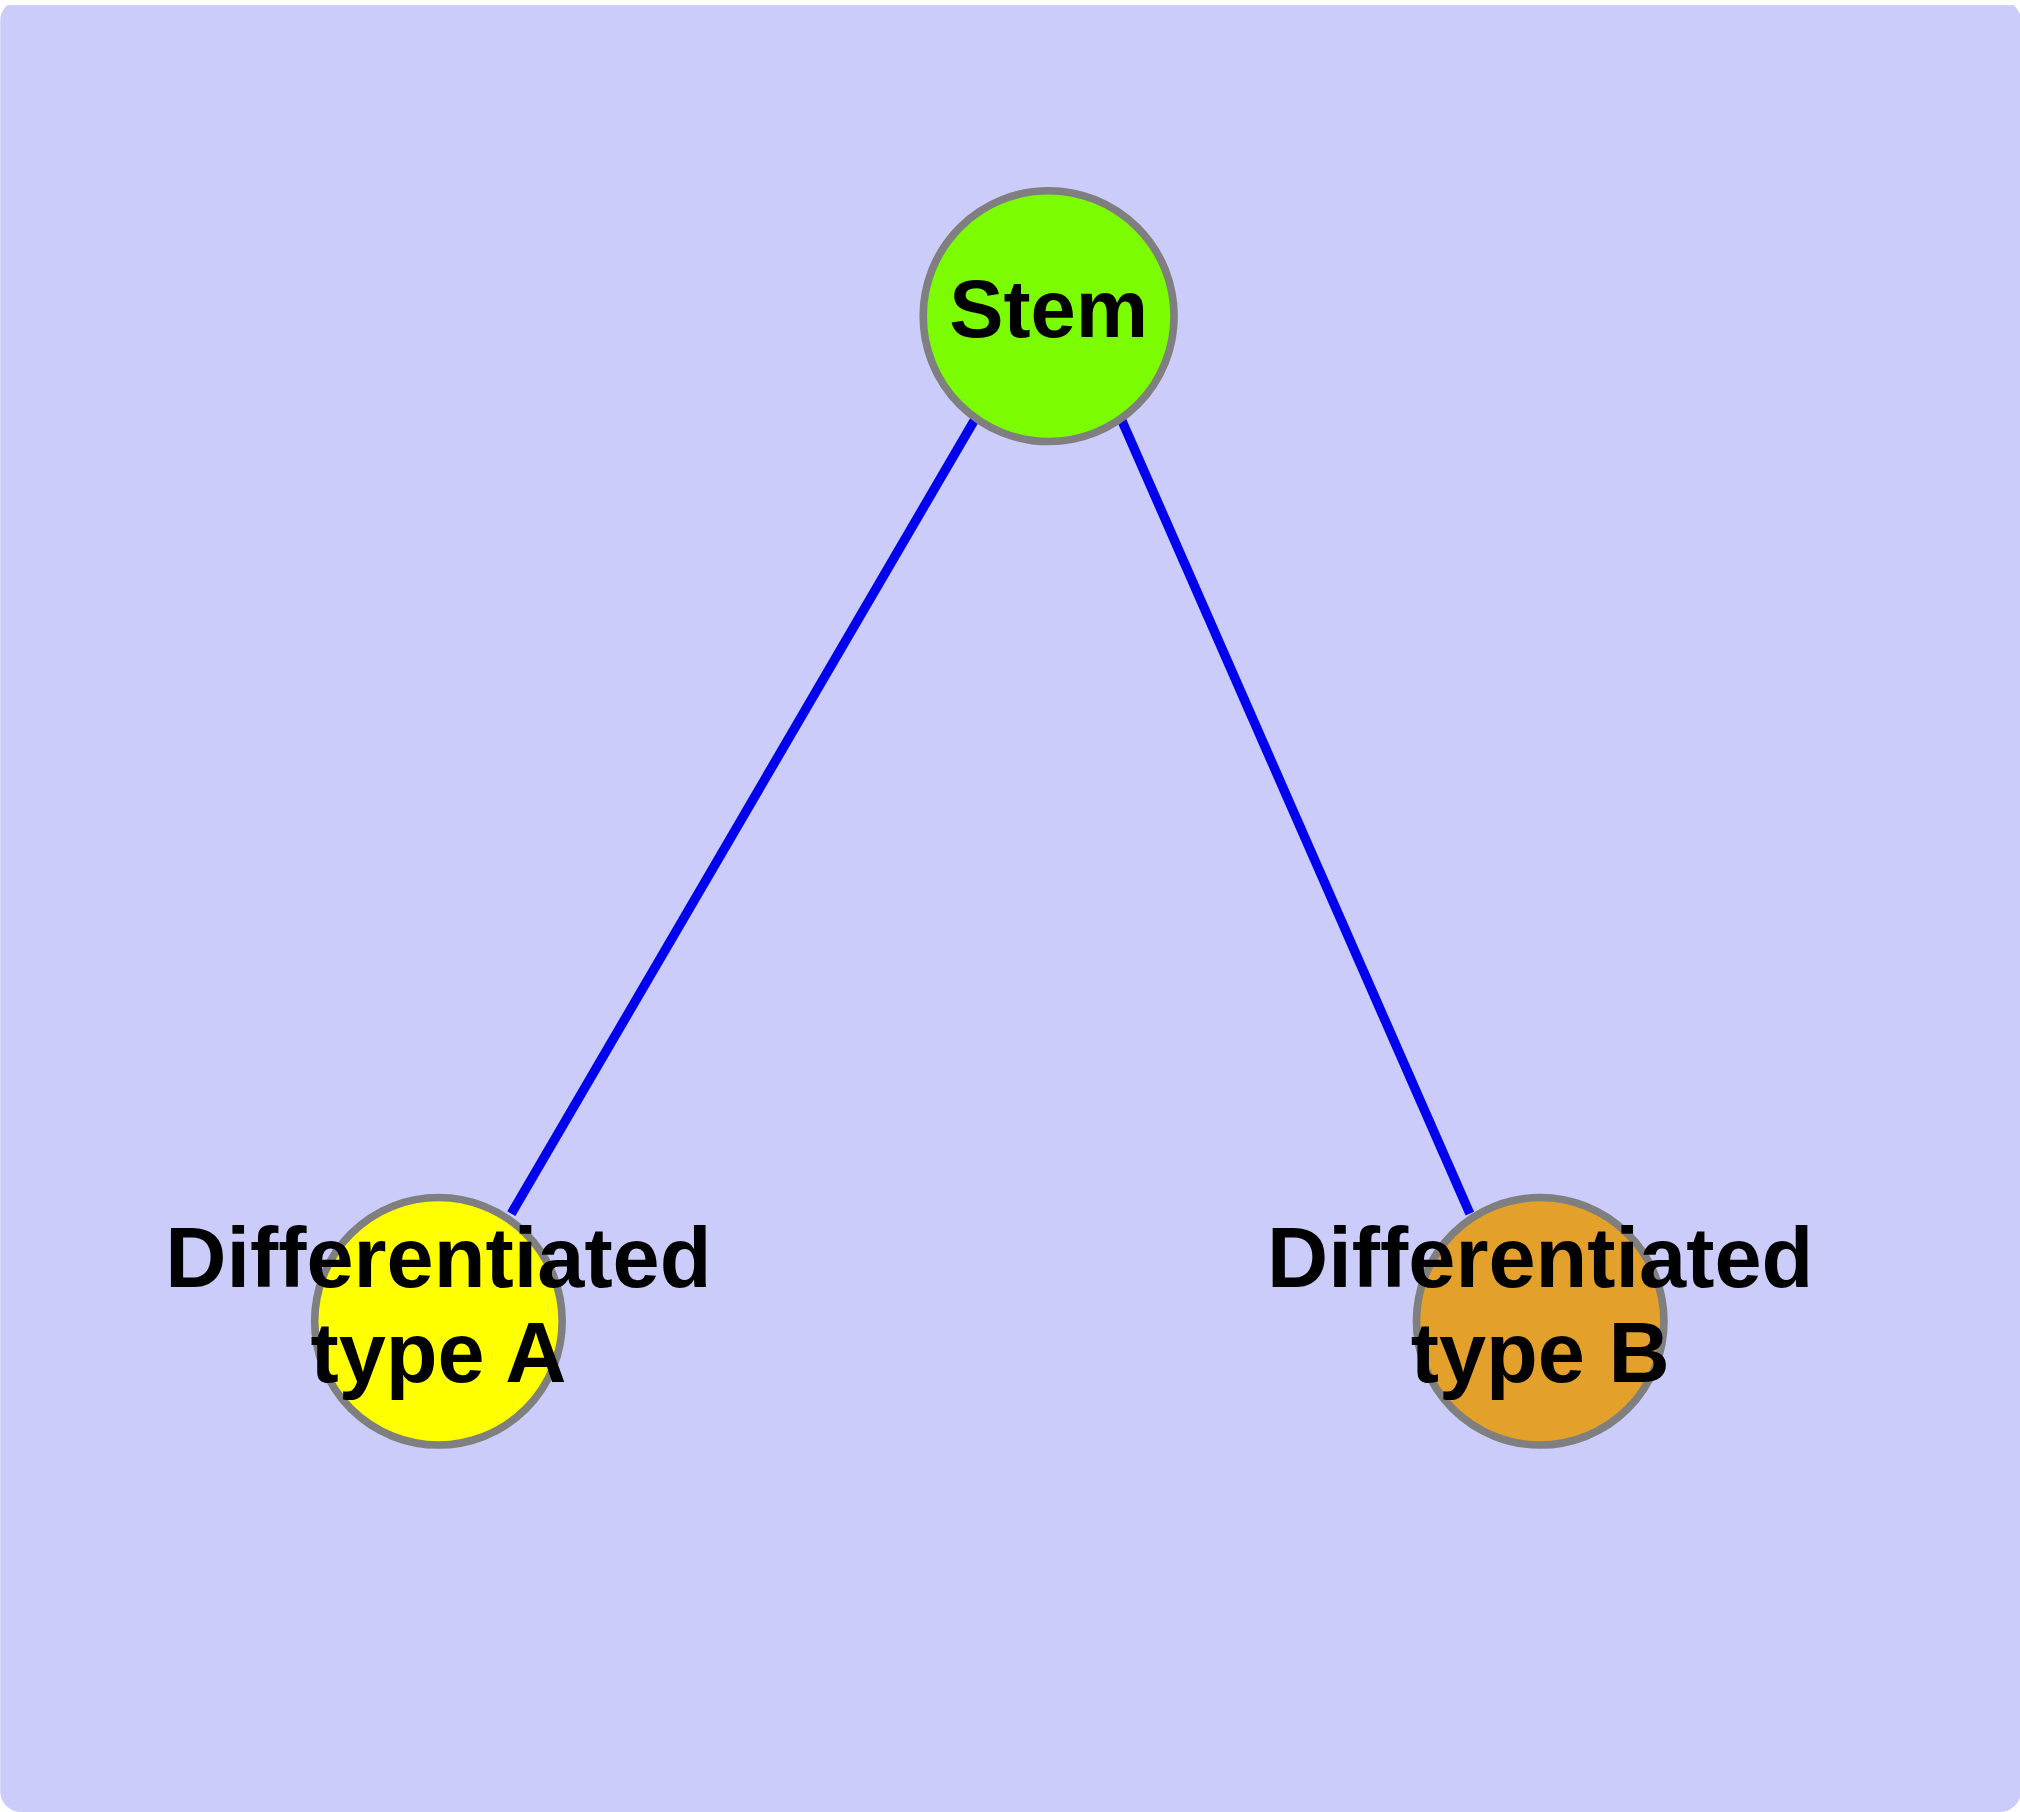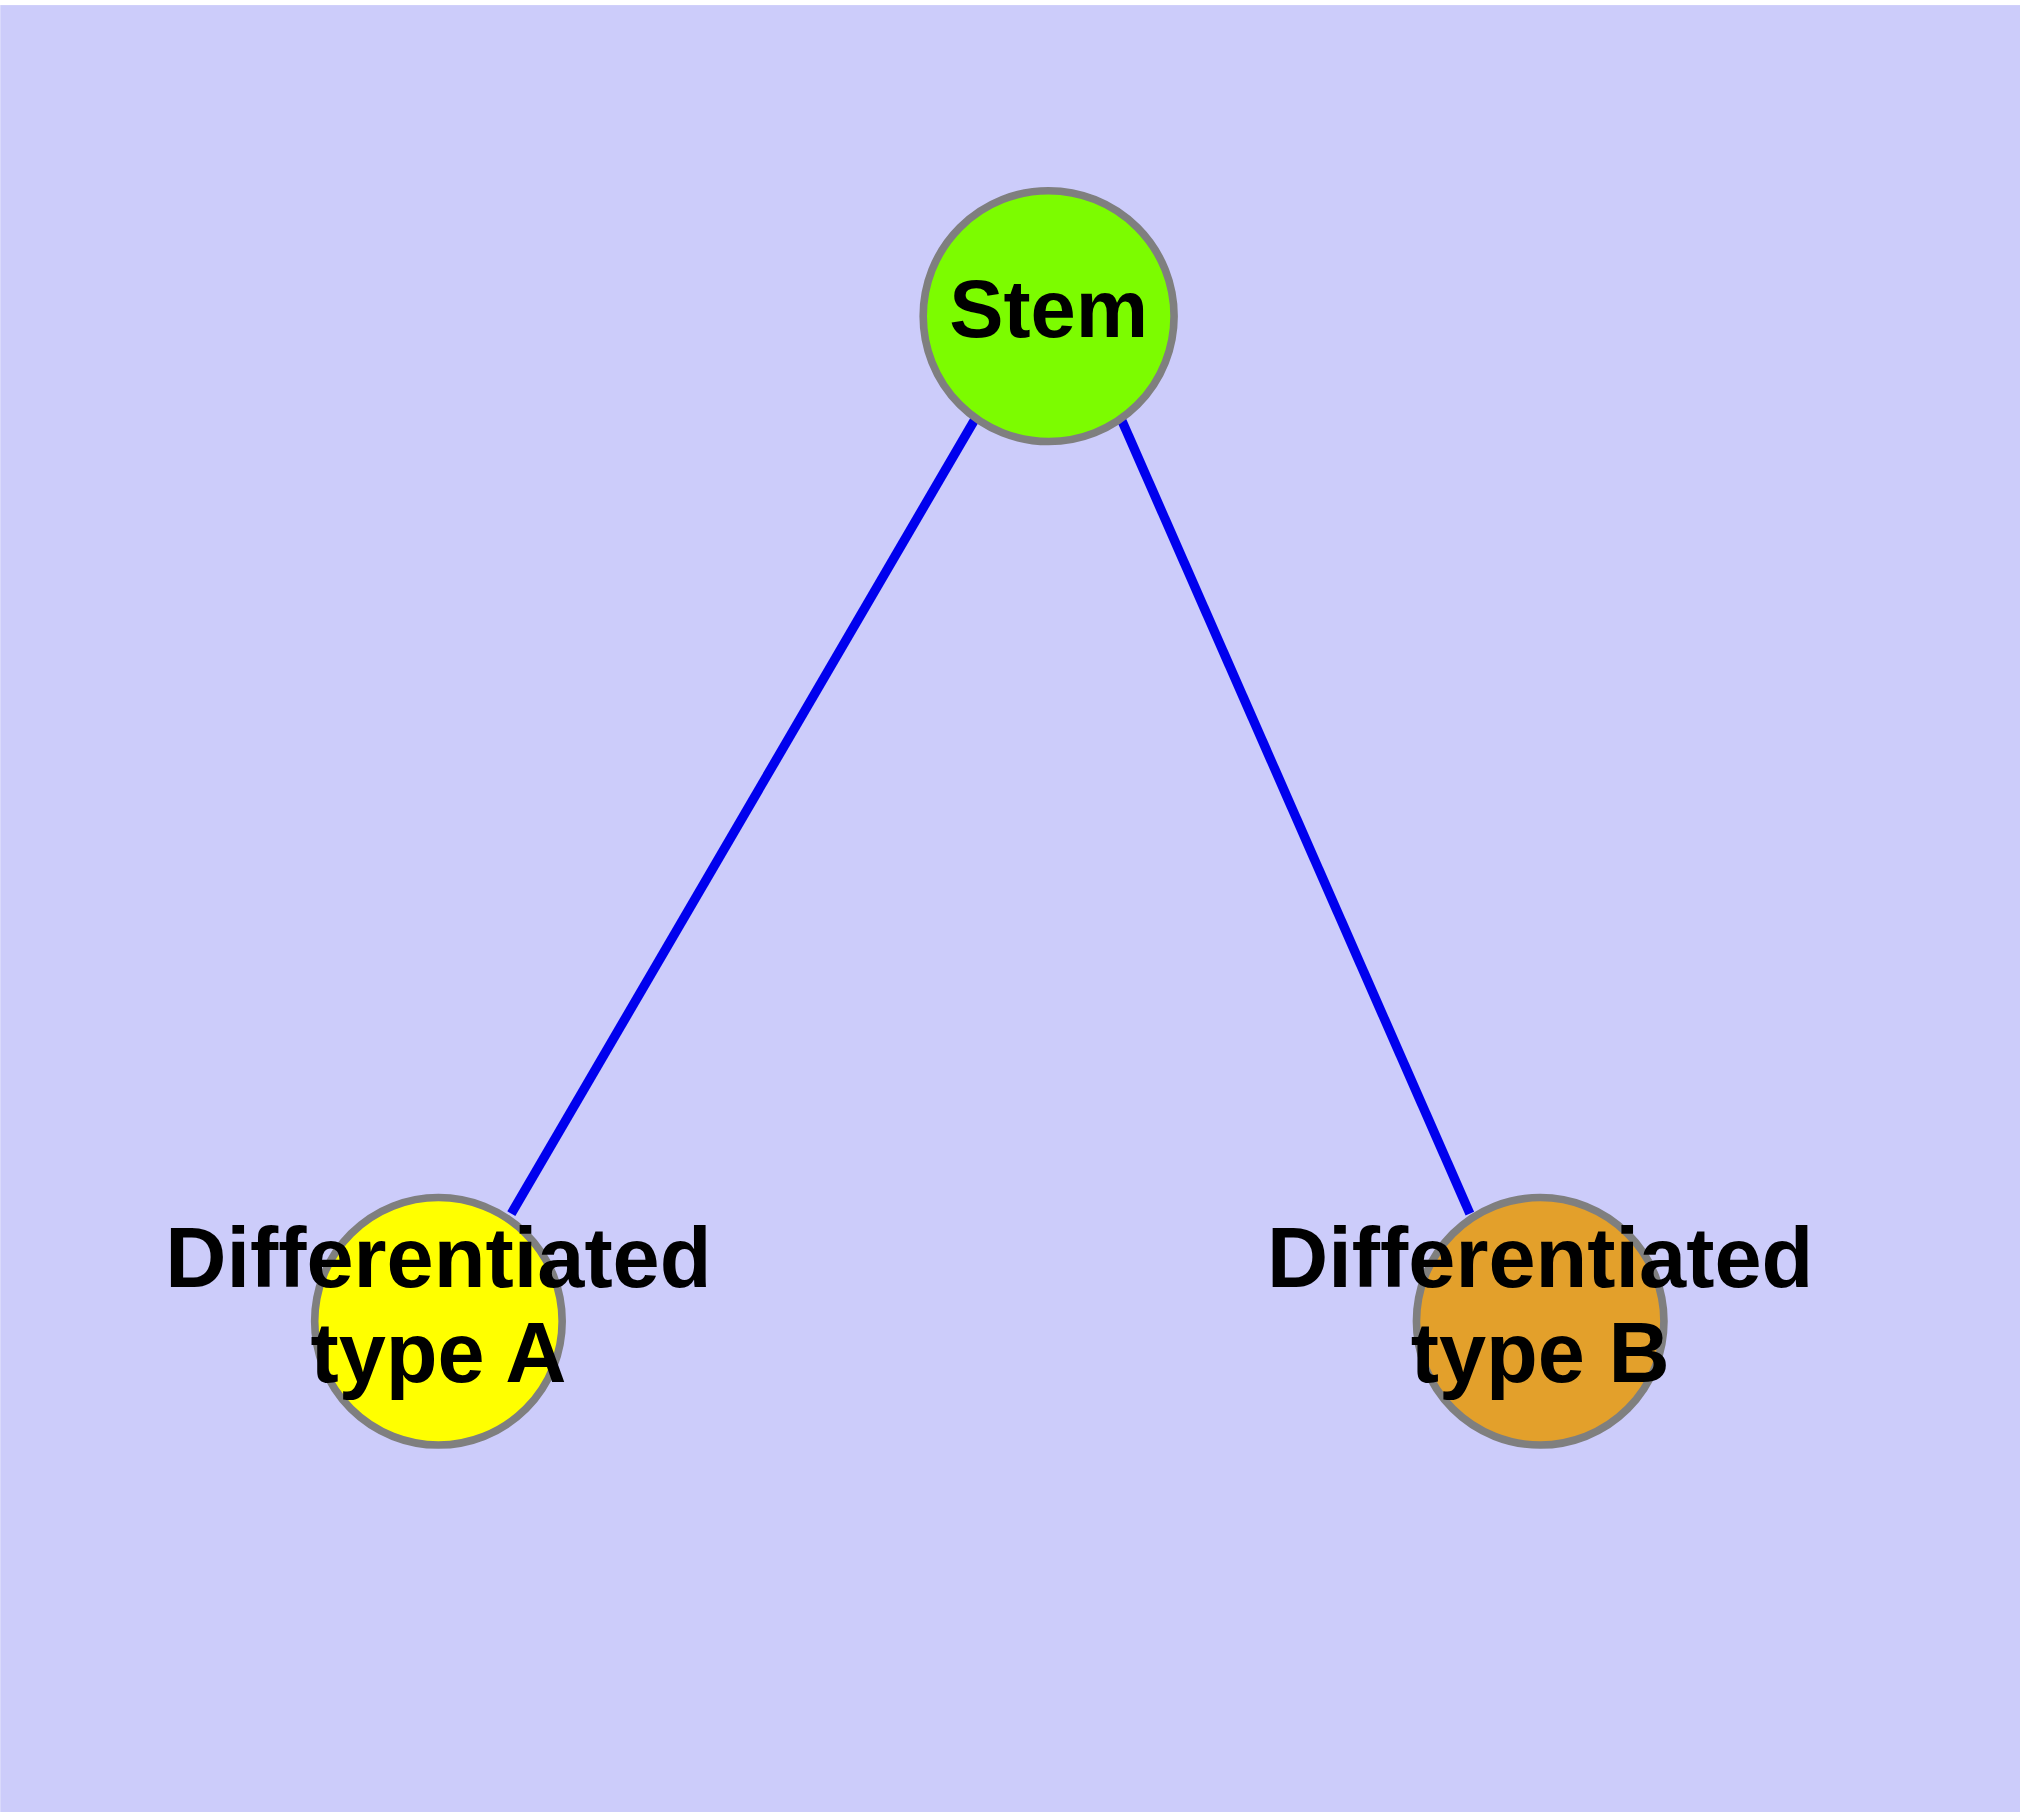--- a/index.html
+++ b/index.html
@@ -7,20 +7,21 @@
     padding: 0;
     background: #ffffff;
   }
   #canvas {
     position: relative;
     width: 2021px;
     height: 1812px;
     background: #ffffff;
     overflow: hidden;
     font-family: "Liberation Sans", sans-serif;
+    border-radius: 21px;
   }
   #graph-svg {
     position: absolute;
     left: 0;
     top: 0;
     width: 2021px;
     height: 1812px;
     display: block;
   }
   .node-circle {

